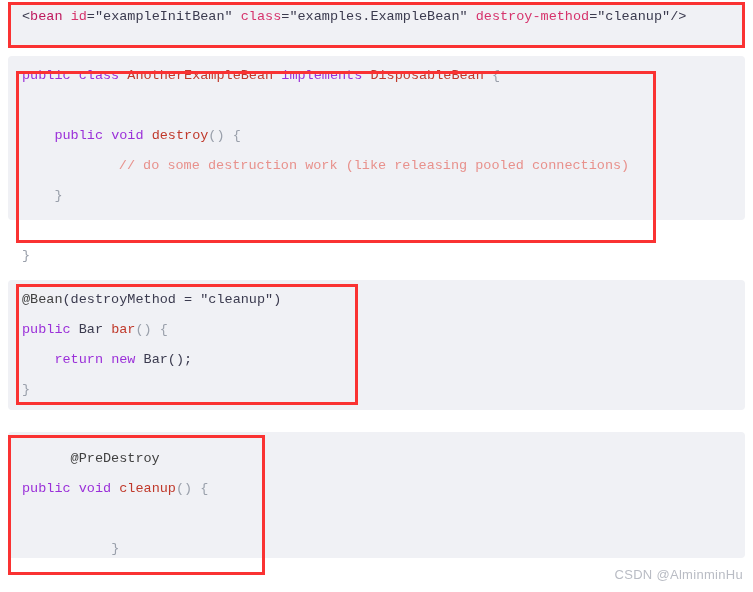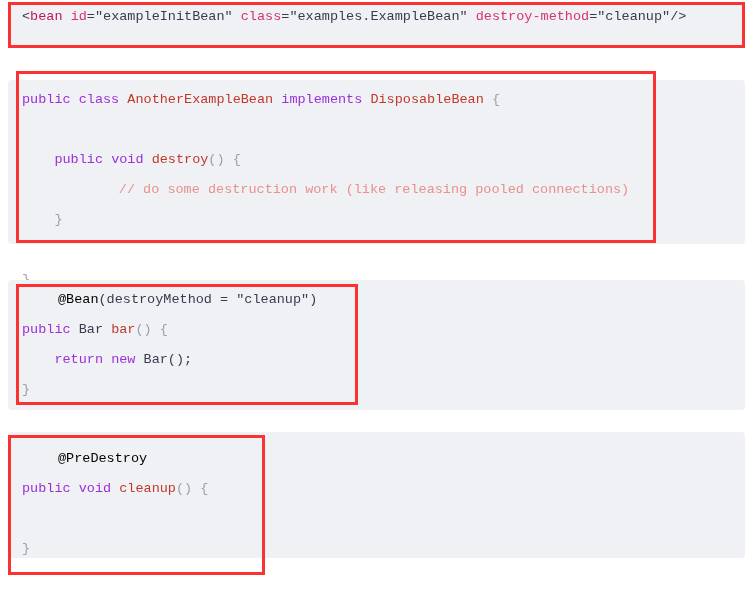--- a/index.html
+++ b/index.html
@@ -51,21 +51,21 @@
   }
 
   
   .t-punct     { color: #3b3b4f; }
   .t-tag       { color: #be185d; }
   .t-attr      { color: #d6336c; margin-top: 20px; }
   .t-str       { color: #3b3b4f; }
   .t-kw        { color: #9b30d9; }
   .t-type      { color: #c0392b; }
   .t-fn        { color: #c0392b; font-weight: normal; }
-  .t-anno      { color: #000000; margin-left: 36px; }
+  .t-anno      { color: #404040; }
   .t-comment   { color: #e8918c; margin-left: 32px; }
   .t-plain     { color: #3b3b4f; }
   .t-brace     { color: #9aa0ab; }
 
   
   .redbox {
     position: absolute;
     border: 3px solid #fa3232;
     box-sizing: border-box;
     pointer-events: none;
@@ -86,34 +86,35 @@
 </style>
 </head>
 <body>
 
 <div class="page">
 
   <div class="code-panel" style="top:2px; height:46px;">
     <div class="code-body" style="left:14px; top:0px;"><div class="line"><span class="t-punct">&lt;</span><span class="t-tag">bean</span><span class="t-plain"> </span><span class="t-attr">id</span><span class="t-str">="exampleInitBean" </span><span class="t-attr">class</span><span class="t-str">="examples.ExampleBean" </span><span class="t-attr">destroy-method</span><span class="t-str">="cleanup"/&gt;</span></div><div class="line">&nbsp;</div></div>
   </div>
 
-  <div class="code-panel" style="top:80px; height:164px;">
+  <div class="code-panel" style="top:56px; height:164px;">
     <div class="code-body" style="left:14px; top:5px;"><div class="line"><span class="t-kw">public</span><span class="t-plain"> </span><span class="t-kw">class</span><span class="t-plain"> </span><span class="t-type">AnotherExampleBean</span><span class="t-plain"> </span><span class="t-kw">implements</span><span class="t-plain"> </span><span class="t-type">DisposableBean</span><span class="t-brace"> {</span></div><div class="line">&nbsp;</div><div class="line"><span class="t-plain">    </span><span class="t-kw">public</span><span class="t-plain"> </span><span class="t-kw">void</span><span class="t-plain"> </span><span class="t-fn">destroy</span><span class="t-brace">() {</span></div><div class="line"><span class="t-plain">        </span><span class="t-comment">// do some destruction work (like releasing pooled connections)</span></div><div class="line"><span class="t-brace">    }</span></div><div class="line">&nbsp;</div><div class="line"><span class="t-brace">}</span></div></div>
   </div>
 
   <div class="code-panel" style="top:280px; height:130px;">
     <div class="code-body" style="left:14px; top:5px;"><div class="line"><span class="t-anno">@Bean</span><span class="t-plain">(destroyMethod = "cleanup")</span></div><div class="line"><span class="t-kw">public</span><span class="t-plain"> </span><span class="t-plain">Bar</span><span class="t-plain"> </span><span class="t-fn">bar</span><span class="t-brace">() {</span></div><div class="line"><span class="t-plain">    </span><span class="t-kw">return</span><span class="t-plain"> </span><span class="t-kw">new</span><span class="t-plain"> </span><span class="t-plain">Bar();</span></div><div class="line"><span class="t-brace">}</span></div></div>
   </div>
 
-  <div class="code-panel" style="top:432px; height:126px;">
+  <div class="code-panel" style="top:432px; height:126px;text-align:center;">
     <div class="code-body" style="left:14px; top:12px;"><div class="line"><span class="t-anno">@PreDestroy</span></div><div class="line"><span class="t-kw">public</span><span class="t-plain"> </span><span class="t-kw">void</span><span class="t-plain"> </span><span class="t-fn">cleanup</span><span class="t-brace">() {</span></div><div class="line">&nbsp;</div><div class="line"><span class="t-brace">}</span></div></div>
   </div>
 
   <div class="redbox" style="left:8px; top:2px; width:737px; height:46px;"></div>
 
   <div class="redbox" style="left:16px; top:71px; width:640px; height:172px;"></div>
 
   <div class="redbox" style="left:16px; top:284px; width:342px; height:121px;"></div>
 
   <div class="redbox" style="left:8px; top:435px; width:257px; height:140px;"></div>
 
+  <div class="watermark">CSDN @AlminminHu</div>
 
 </div>
 
 </body></html>

